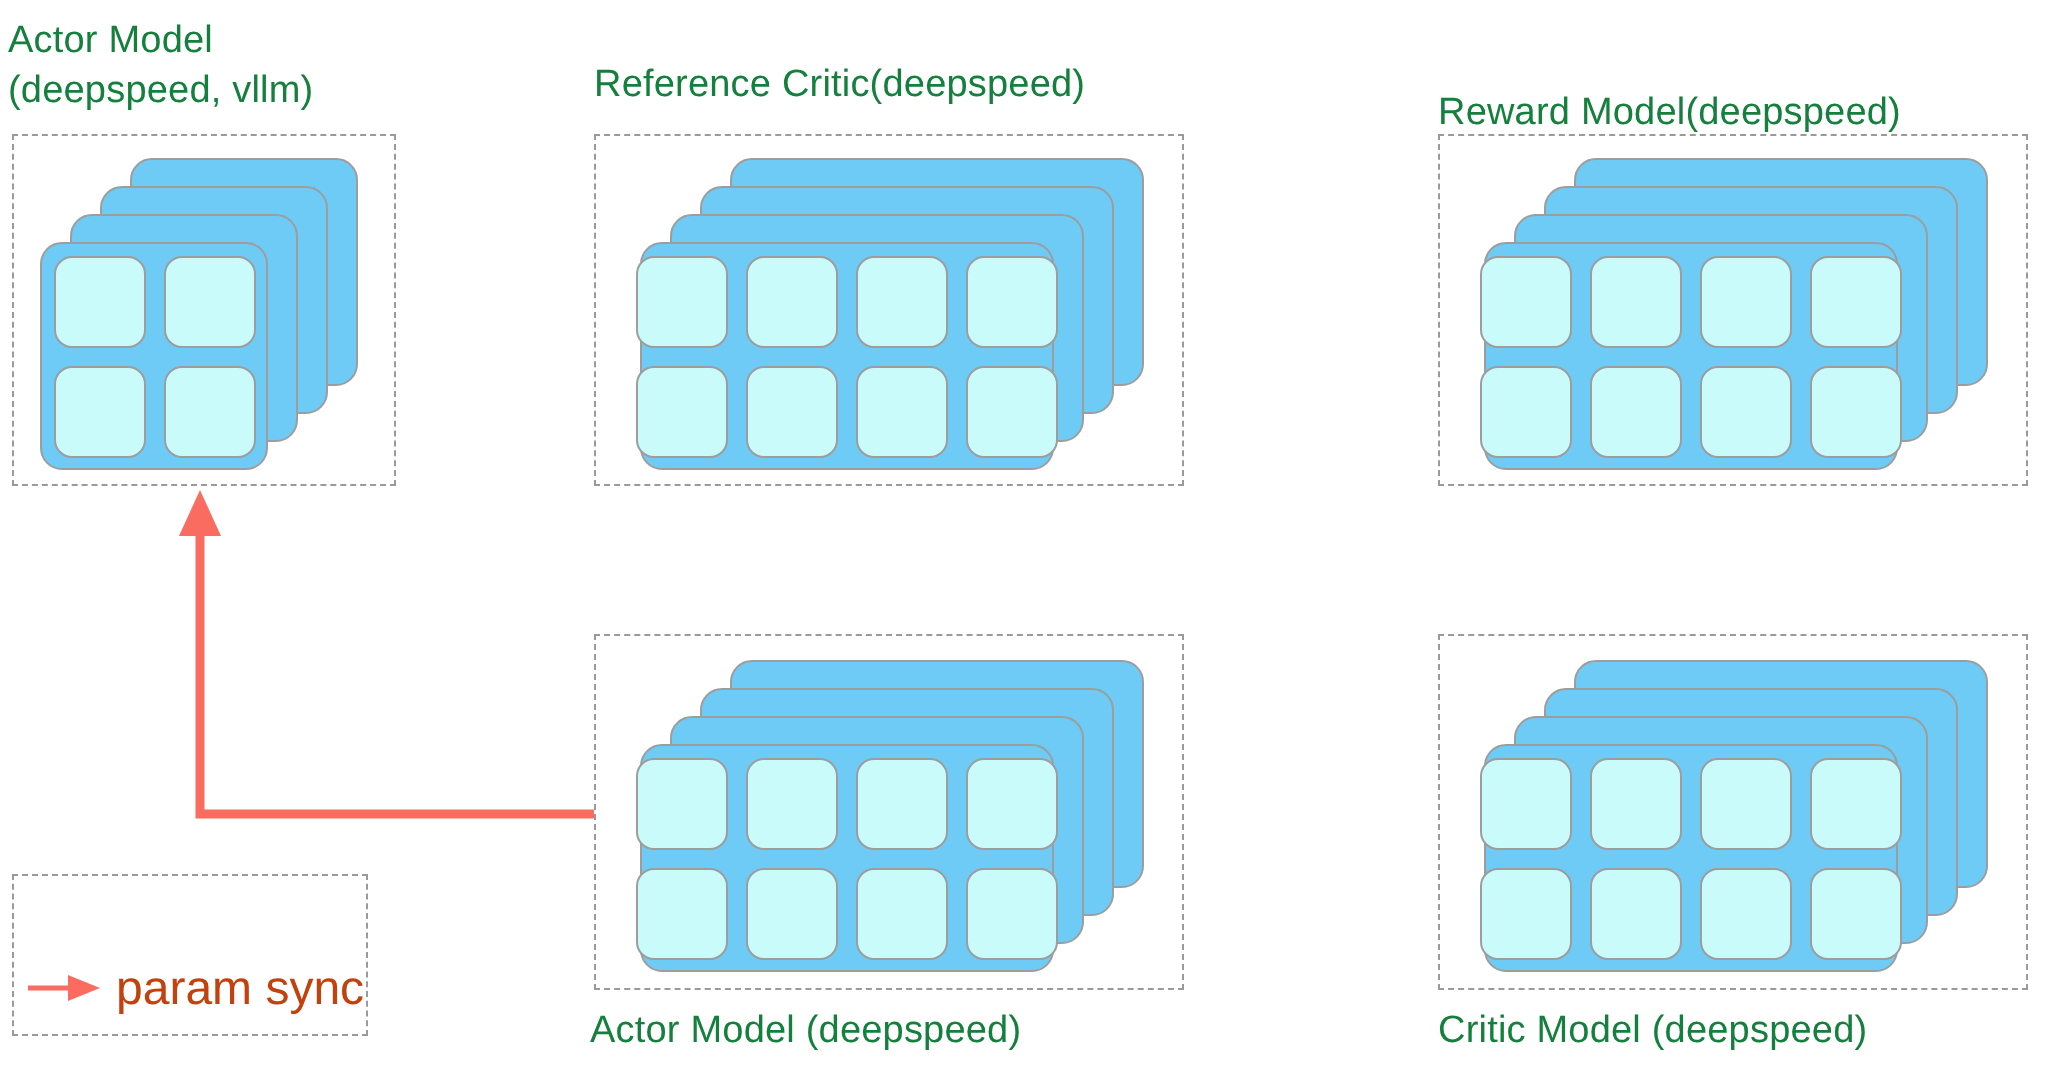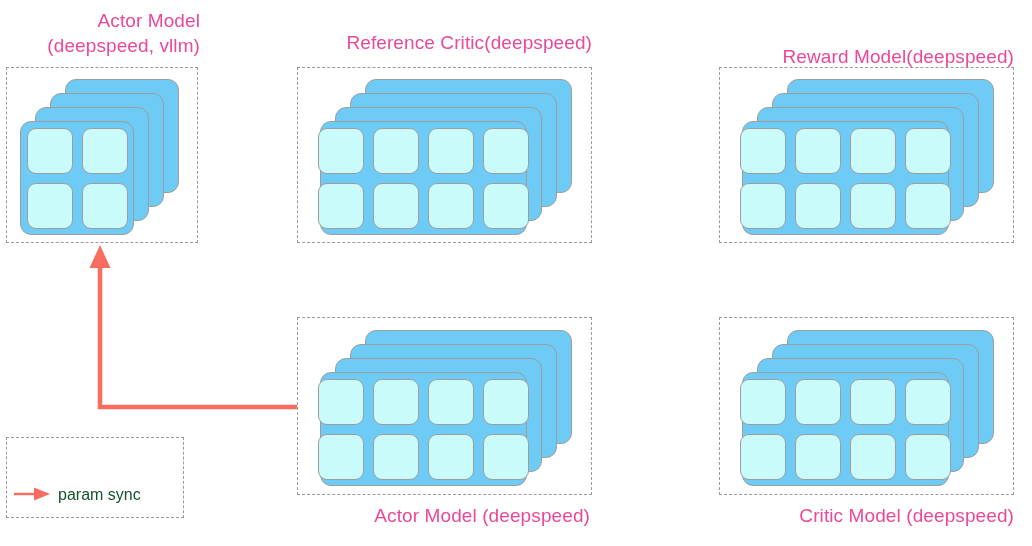--- a/index.html
+++ b/index.html
@@ -27,24 +27,24 @@
     position: absolute;
   }
   .dashbox {
     position: absolute;
     box-sizing: border-box;
     border: 1.6px dashed #9a9a9a;
     background: transparent;
   }
   .caption {
     position: absolute;
-    text-align: right;
+    text-align: left;
     font-size: 19px;
     line-height: 25px;
-    color: #ec4899;
+    color: #15803d;
     white-space: pre;
     letter-spacing: 0.1px;
   }
 
   
   .stack {
     position: absolute;
   }
   .card {
     position: absolute;
@@ -80,23 +80,23 @@
     left: 0;
     top: 0;
     width: 1032px;
     height: 546px;
     pointer-events: none;
   }
 
   
   .legend-label {
     position: absolute;
-    font-size: 16px;
+    font-size: 24px;
     line-height: 24px;
-    color: #14532d;
+    color: #c2410c;
     white-space: pre;
   }
 </style>
 </head>
 <body>
 
 <div class="canvas">
 
   <div class="group">
     <div class="caption" style="left:4px; top:8px; width:196px;">Actor Model</div>

